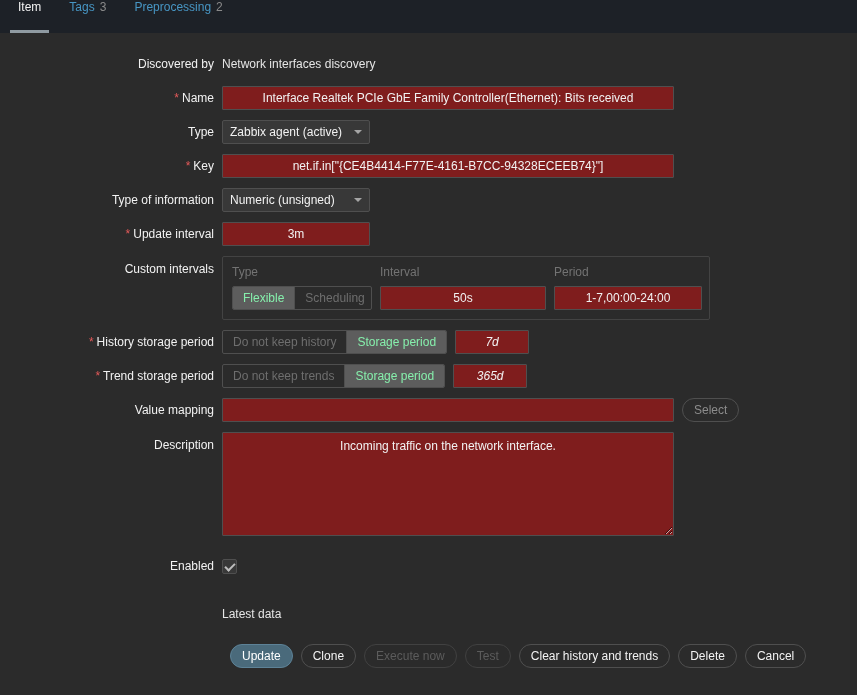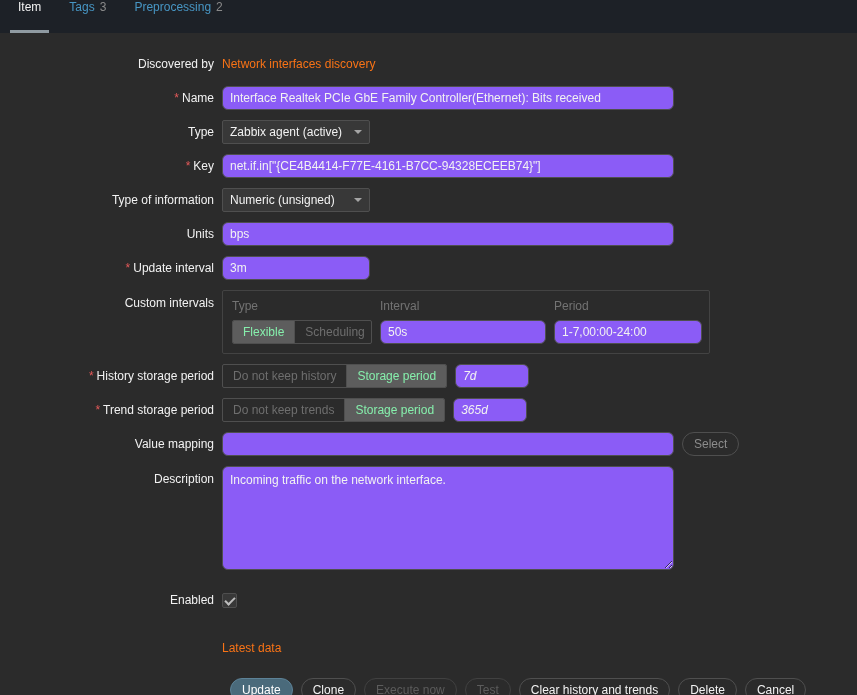--- a/index.html
+++ b/index.html
@@ -36,41 +36,41 @@
   }
   .row.top-align { align-items:flex-start; }
   .flabel {
     flex:none; width:222px; padding-right:8px; text-align:right;
     color:#f2f2f2; line-height:24px; white-space:nowrap;
   }
   .row.top-align .flabel { line-height:22px; padding-top:2px; }
   .req { color:#e45959; margin-right:3px; }
 
   .txt {
-    background:#8b5cf6; border:1px solid #4f4f4f; border-radius:6px;
+    background:#7f1d1d; border:1px solid #4f4f4f; border-radius:1px;
     color:#f2f2f2; height:24px; padding:0 7px;
-    font:inherit; outline:none;
+    font:inherit; outline:none;text-align:center;
   }
   textarea.txt { height:104px; padding:5px 7px; resize:vertical; line-height:1.35; }
   .w452 { width:452px; }
   .w148 { width:148px; }
   .w74  { width:74px; }
 
   .fake-select {
     display:inline-flex; align-items:center; justify-content:space-between;
     background:#383838; border:1px solid #4f4f4f; border-radius:2px;
     height:24px; padding:0 7px; cursor:pointer;
   }
   .caret {
     width:0; height:0; margin-left:10px;
     border-left:4px solid transparent; border-right:4px solid transparent;
     border-top:4px solid #a5a5a5;
   }
 
-  .link { color:#f97316; text-decoration:none; cursor:pointer; }
+  .link { color:#e5e5e5; text-decoration:none; cursor:pointer; }
 
   
   .seg-group {
     display:inline-flex; border:1px solid #4f4f4f; border-radius:2px;
     overflow:hidden; height:24px;
   }
   .seg {
     padding:0 10px; line-height:22px; color:#6e6e6e; cursor:pointer;
     background:transparent; white-space:nowrap;
   }
@@ -160,24 +160,20 @@
   </div>
 
   <div class="row">
     <div class="flabel">Type of information</div>
     <div class="fake-select w148">
       <span>Numeric (unsigned)</span>
       <span class="caret"></span>
     </div>
   </div>
 
-  <div class="row">
-    <div class="flabel">Units</div>
-    <input class="txt w452" type="text" value="bps" style="">
-  </div>
 
   <div class="row">
     <div class="flabel">
       <span class="req">*</span><span>Update interval</span>
     </div>
     <input class="txt w148" type="text" value="3m" style="">
   </div>
 
   <div class="row top-align">
     <div class="flabel">Custom intervals</div>

